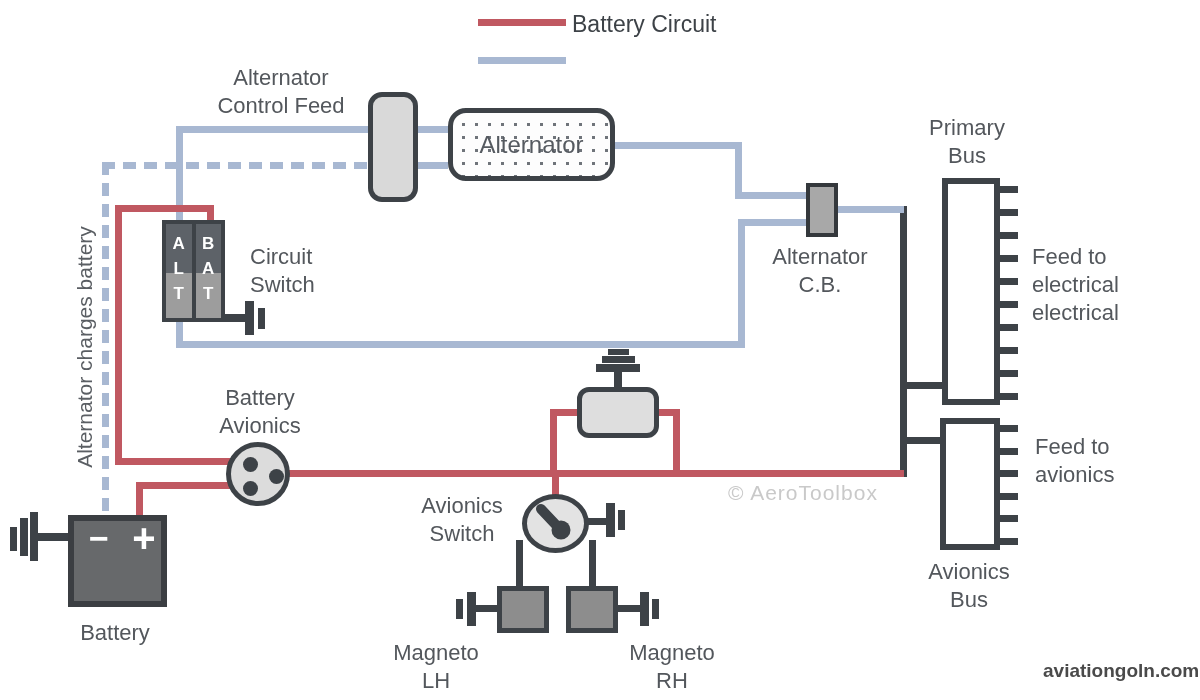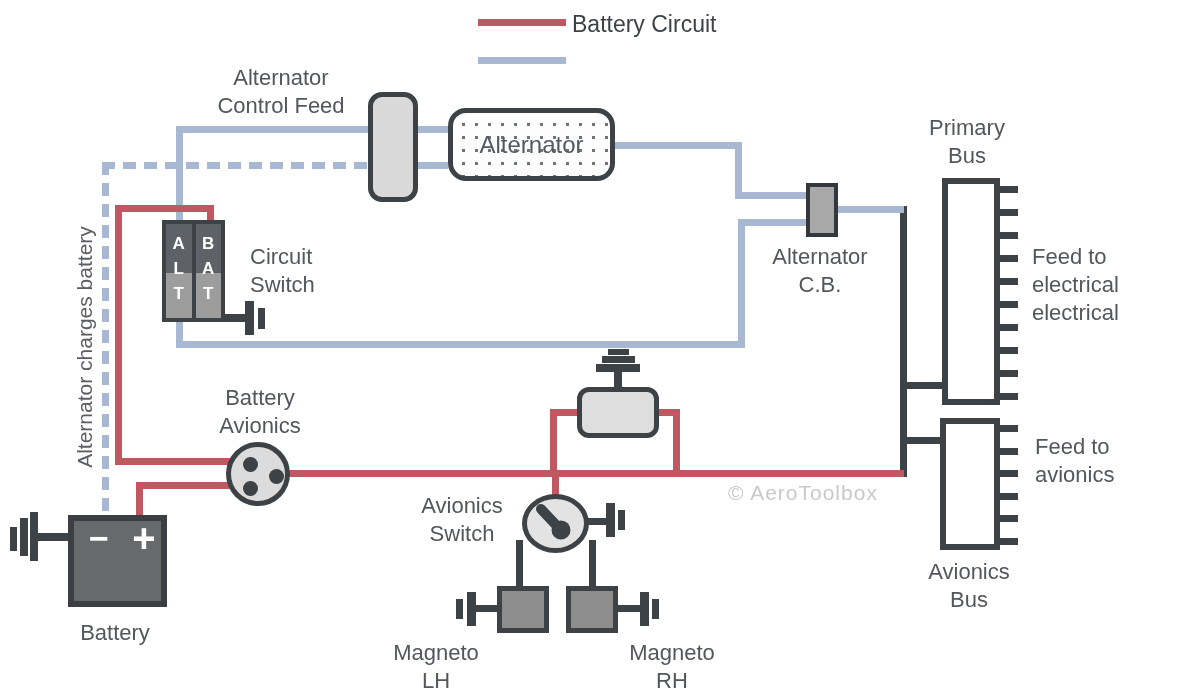--- a/index.html
+++ b/index.html
@@ -229,14 +229,15 @@
     <div>LH</div>
   </div>
   <div class="lbl ctr" style="left:672px;top:639px;">
     <div>Magneto</div>
     <div>RH</div>
   </div>
   <div class="lbl ctr" style="left:115px;top:619px;">Battery</div>
 
   <div class="vtext">Alternator charges battery</div>
   <div class="watermark">© AeroToolbox</div>
+  <div class="site">aviationgoln.com</div>
 
 </div>
 
 </body></html>

